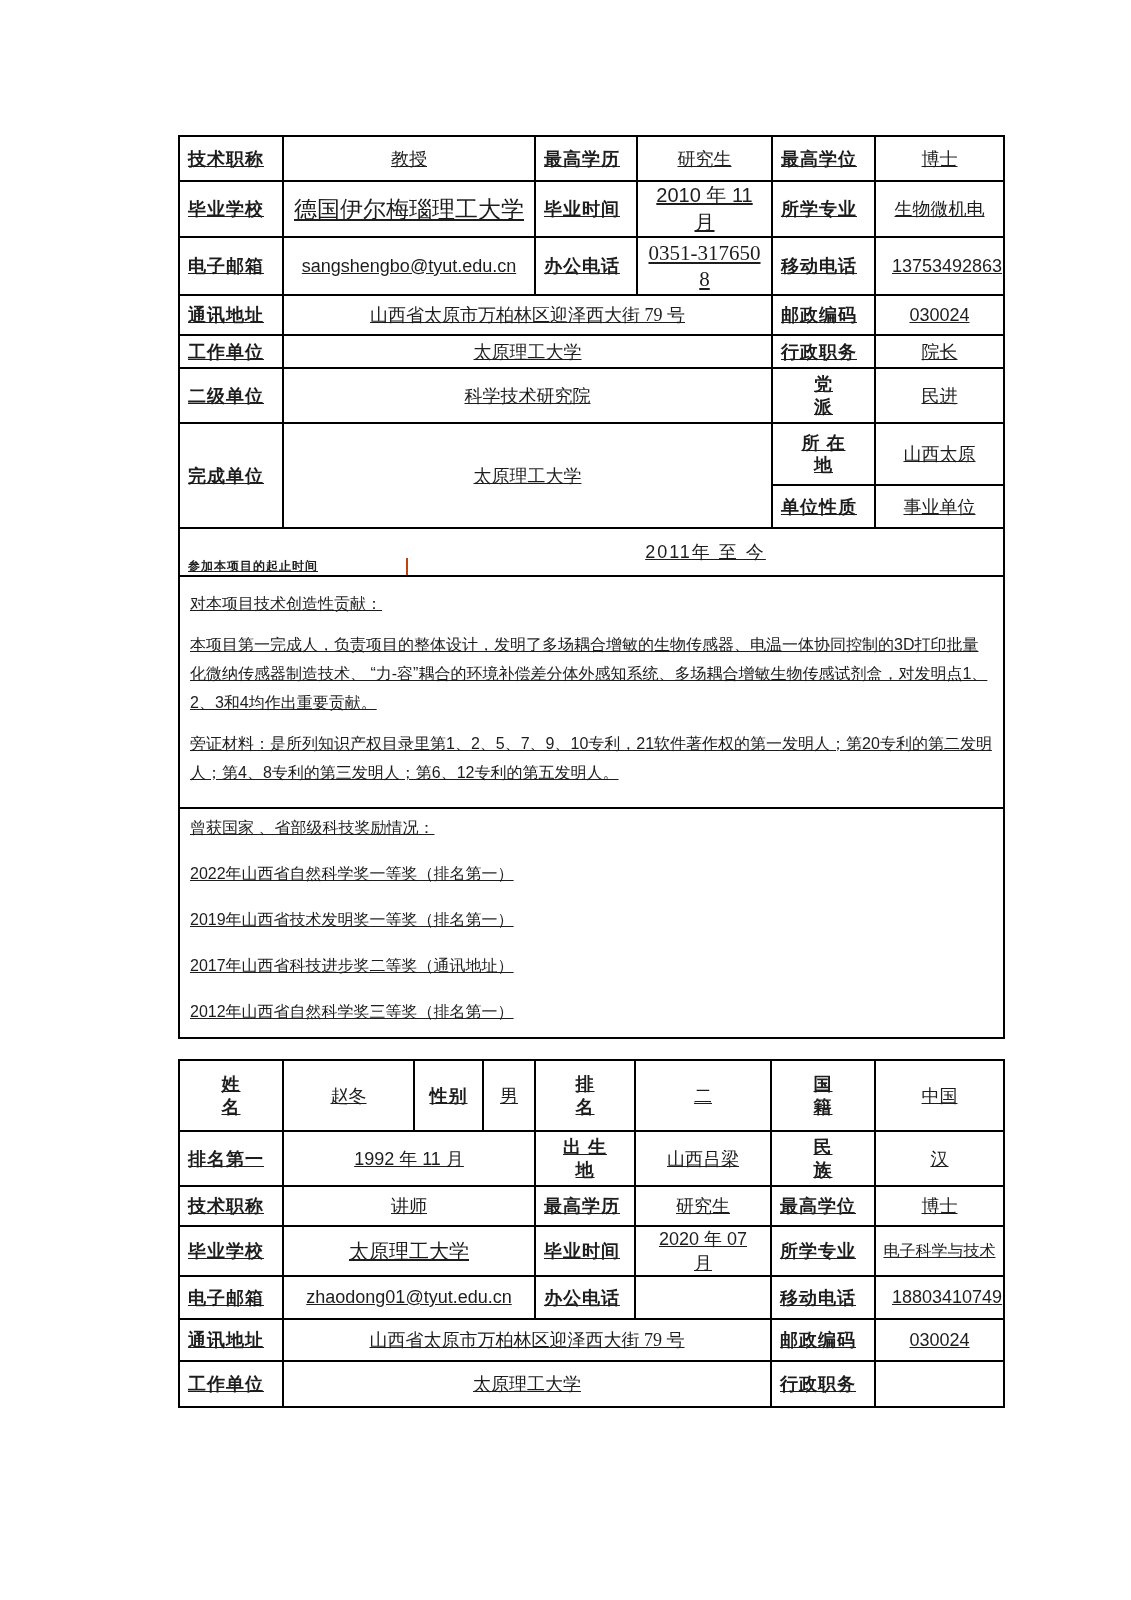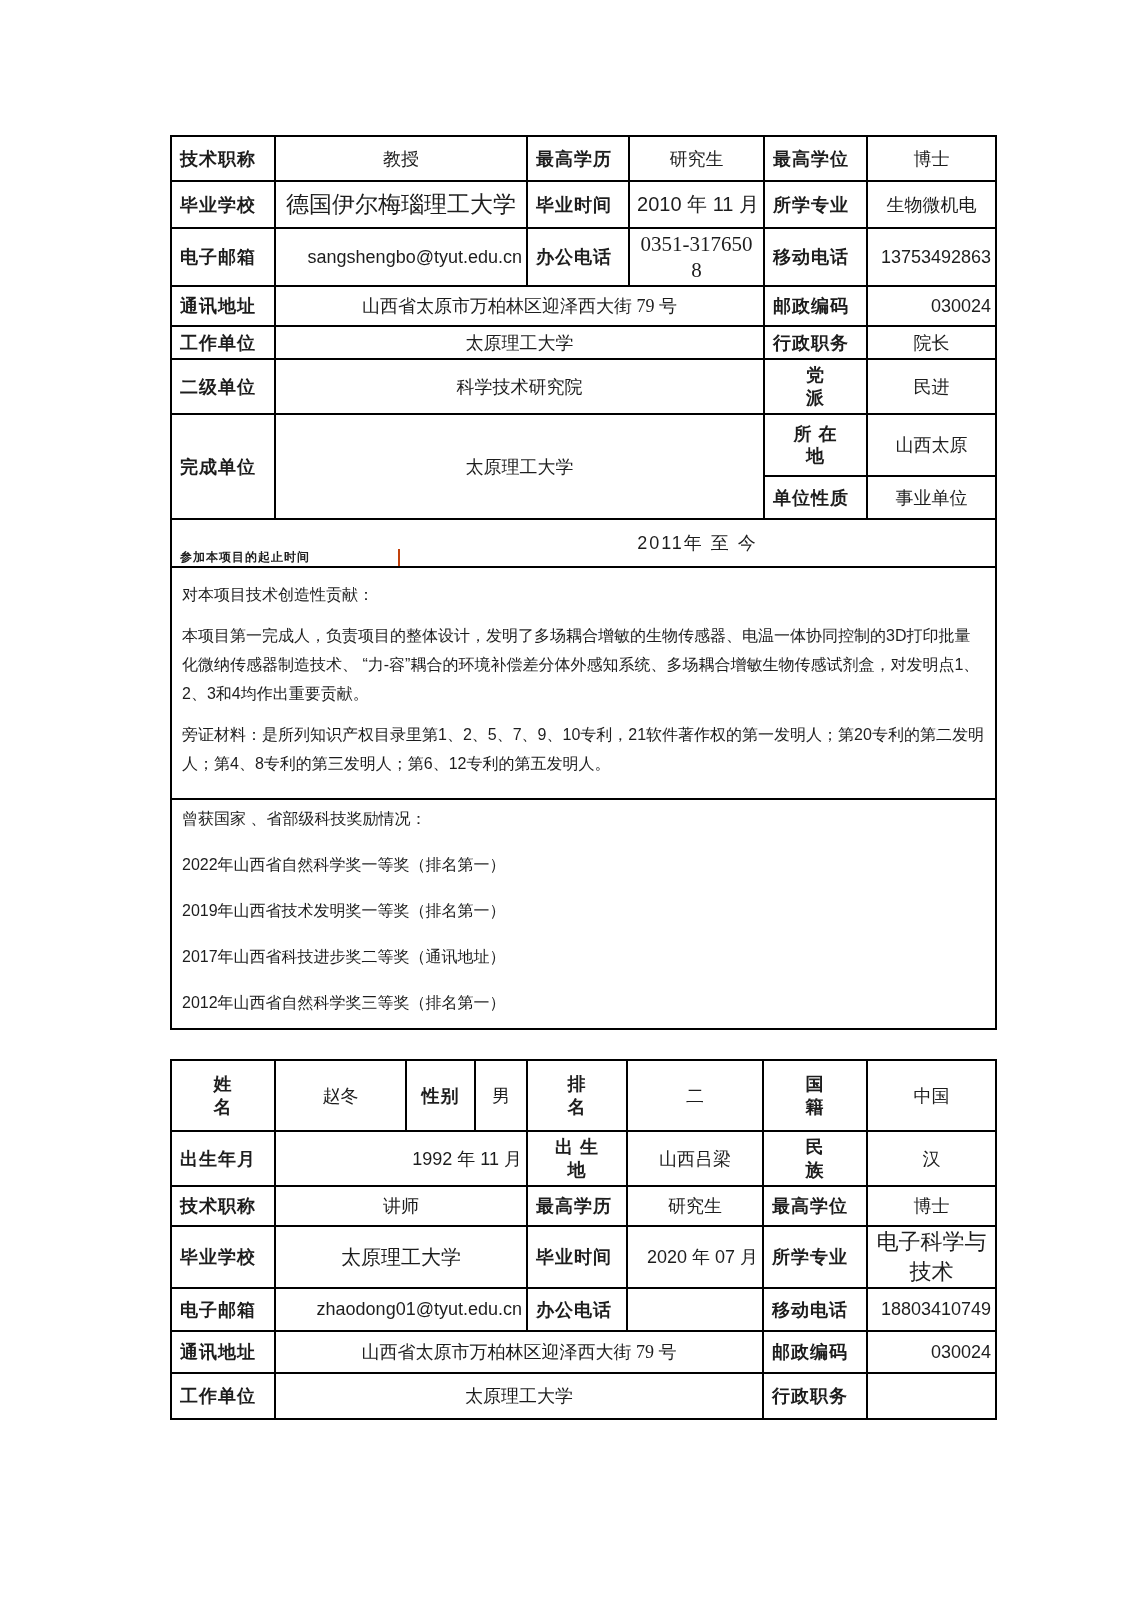--- a/index.html
+++ b/index.html
@@ -6,24 +6,25 @@
   html, body { background: #ffffff; }
   body {
     position: relative;
     width: 1131px;
     height: 1600px;
     font-family: "Liberation Sans", sans-serif;
     color: #1d1d1d;
   }
   table.form {
     position: absolute;
-    left: 170px;
+    left: 178px;
     border-collapse: collapse;
     table-layout: fixed;
     width: 825px;
+    text-decoration: underline;
   }
   #table1 { top: 135px; }
   #table2 { top: 1059px; }
   td {
     border: 2px solid #000;
     overflow: hidden;
     vertical-align: middle;
   }
   .lbl {
     font-family: "Liberation Sans", sans-serif;
@@ -37,22 +38,22 @@
   .plc { white-space: pre-line; line-height: 1.25; }
   .vs {
     font-family: "Liberation Serif", "DejaVu Serif", serif;
     font-size: 18px;
     text-align: center;
     padding: 0 4px;
   }
   .va {
     font-family: "Liberation Sans", sans-serif;
     font-size: 18px;
-    text-align: right;
-    padding: 0 4px;
+    text-align: center;
+    padding: 0 16px;
     margin-left: 24px;
   }
   .big { font-size: 23px; }
   .mid { font-size: 20px; }
   .brk { word-break: break-all; font-size: 21px; line-height: 1.25; padding: 0 6px; }
   .split { display: flex; height: 100%; align-items: stretch; }
   .split-label {
     width: 228px;
     border-right: 2px solid #c2410c;
     display: flex;
@@ -194,21 +195,21 @@
     <td class="lbl ctr">性别</td>
     <td class="vs">男</td>
     <td class="lbl ctr plc">排
 名</td>
     <td class="vs">二</td>
     <td class="lbl ctr plc">国
 籍</td>
     <td class="vs">中国</td>
   </tr>
   <tr style="height:55px">
-    <td class="lbl">出生年月</td>
+    <td class="lbl">排名第一</td>
     <td class="va" colspan="3">1992 年 11 月</td>
     <td class="lbl ctr plc">出 生
 地</td>
     <td class="vs">山西吕梁</td>
     <td class="lbl ctr plc">民
 族</td>
     <td class="vs">汉</td>
   </tr>
   <tr style="height:40px">
     <td class="lbl">技术职称</td>
@@ -217,21 +218,21 @@
     <td class="vs">研究生</td>
     <td class="lbl">最高学位</td>
     <td class="vs">博士</td>
   </tr>
   <tr style="height:44px">
     <td class="lbl">毕业学校</td>
     <td class="vs mid" colspan="3">太原理工大学</td>
     <td class="lbl">毕业时间</td>
     <td class="va">2020 年 07 月</td>
     <td class="lbl">所学专业</td>
-    <td class="vs" style="font-size:22px">电子科学与技术</td>
+    <td class="vs" style="font-size:16px">电子科学与技术</td>
   </tr>
   <tr style="height:43px">
     <td class="lbl">电子邮箱</td>
     <td class="va" colspan="3">zhaodong01@tyut.edu.cn</td>
     <td class="lbl">办公电话</td>
     <td class="vs"></td>
     <td class="lbl">移动电话</td>
     <td class="va">18803410749</td>
   </tr>
   <tr style="height:42px">

